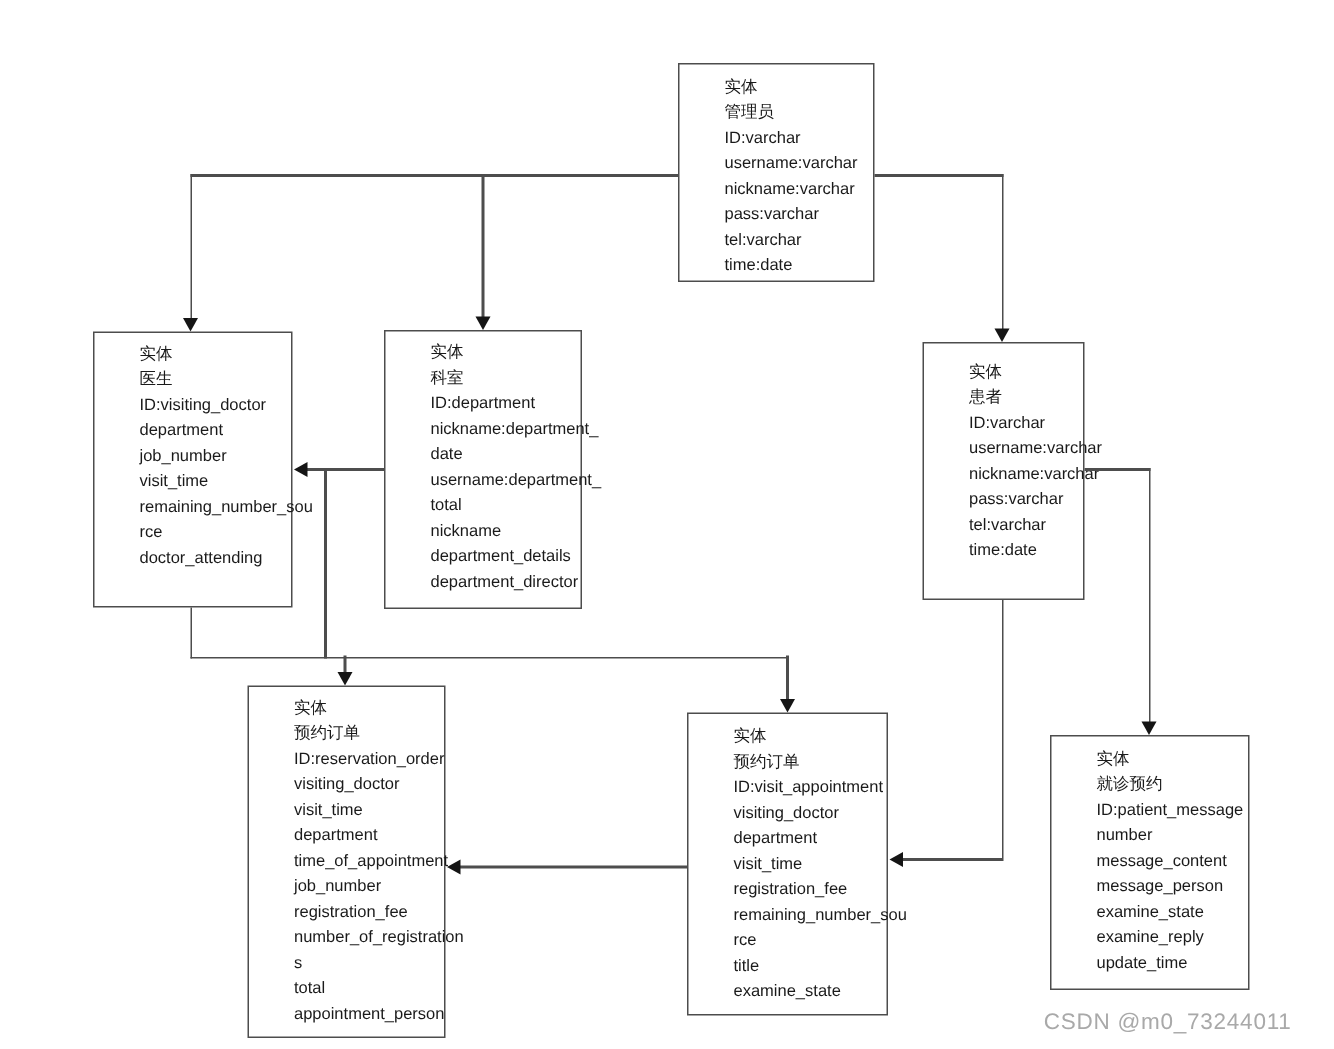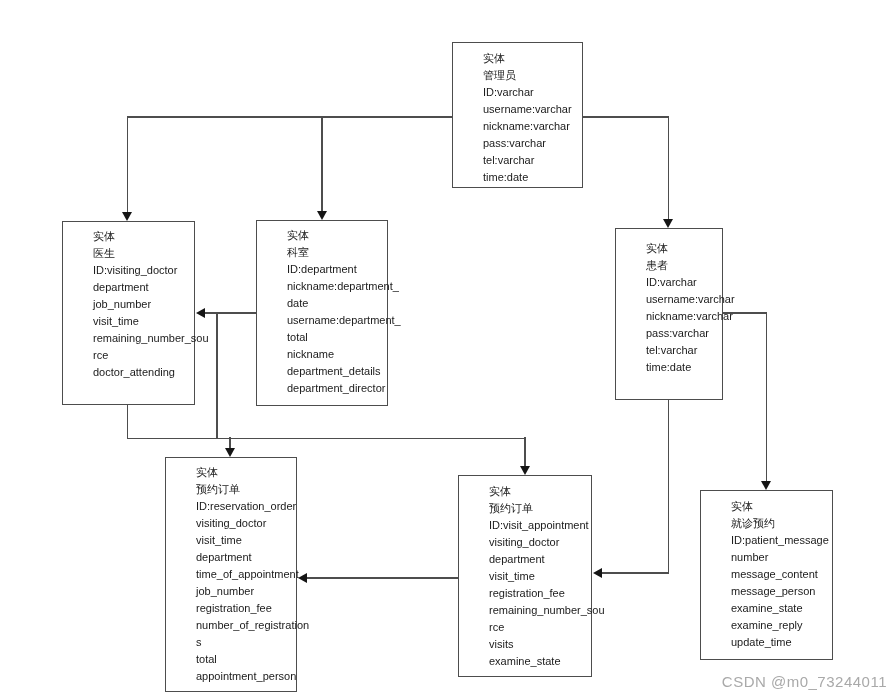--- a/index.html
+++ b/index.html
@@ -33,21 +33,21 @@
     border-top:9px solid #151515;
   }
   .arrow-left {
     position:absolute; width:0; height:0;
     border-top:5px solid transparent;
     border-bottom:5px solid transparent;
     border-right:9px solid #151515;
   }
 
   .watermark {
-    position:absolute; right:2px; bottom:9px;
+    position:absolute; right:28px; bottom:9px;
     color:#a9a9a9; font-size:15px; letter-spacing:0.5px;
   }
 </style>
 </head>
 <body>
 
 <div class="stage">
 
   <div class="entity" style="left:452px; top:42px; width:131px; height:146px; padding-top:7px;">
     <div>
@@ -126,21 +126,21 @@
     <div>
         <div class="line">实体</div>
         <div class="line">预约订单</div>
         <div class="line">ID:visit_appointment</div>
         <div class="line">visiting_doctor</div>
         <div class="line">department</div>
         <div class="line">visit_time</div>
         <div class="line">registration_fee</div>
         <div class="line">remaining_number_sou</div>
         <div class="line">rce</div>
-        <div class="line">visits</div>
+        <div class="line">title</div>
         <div class="line">examine_state</div>
       </div>
   </div>
 
   <div class="entity" style="left:700px; top:490px; width:133px; height:170px; padding-top:7px;">
     <div>
         <div class="line">实体</div>
         <div class="line">就诊预约</div>
         <div class="line">ID:patient_message</div>
         <div class="line">number</div>

